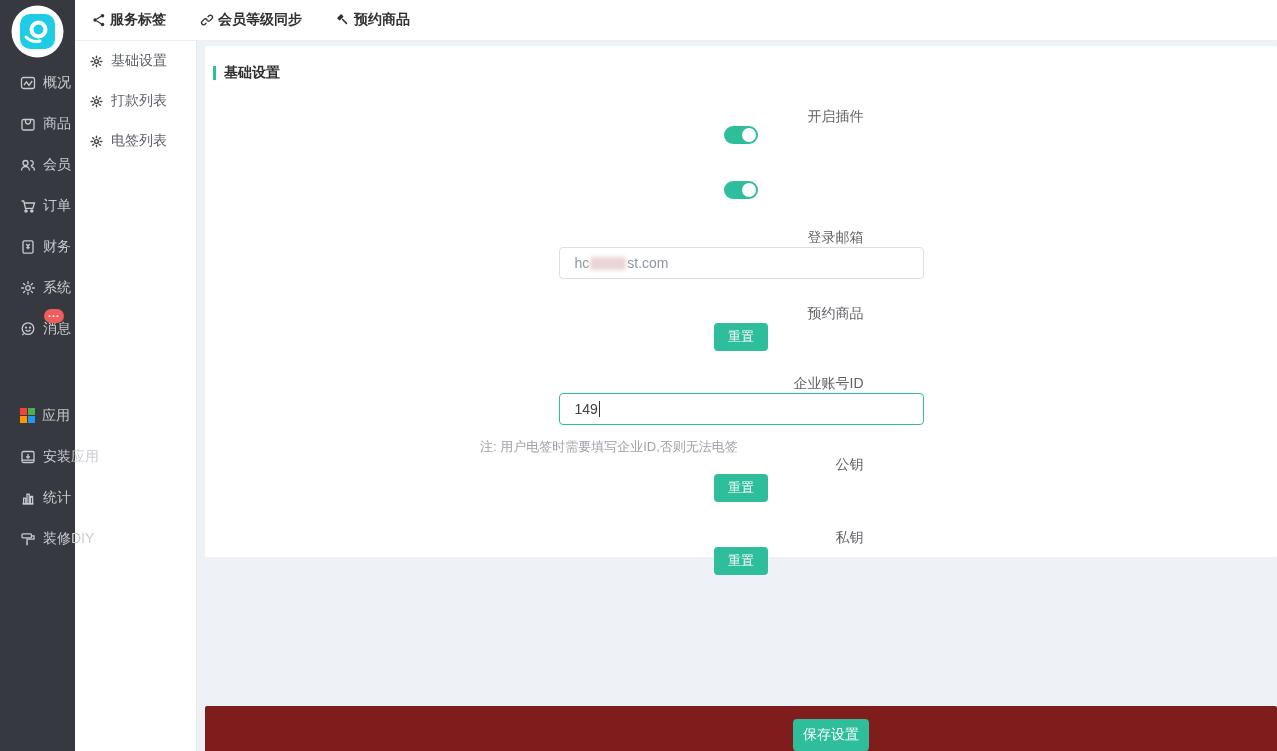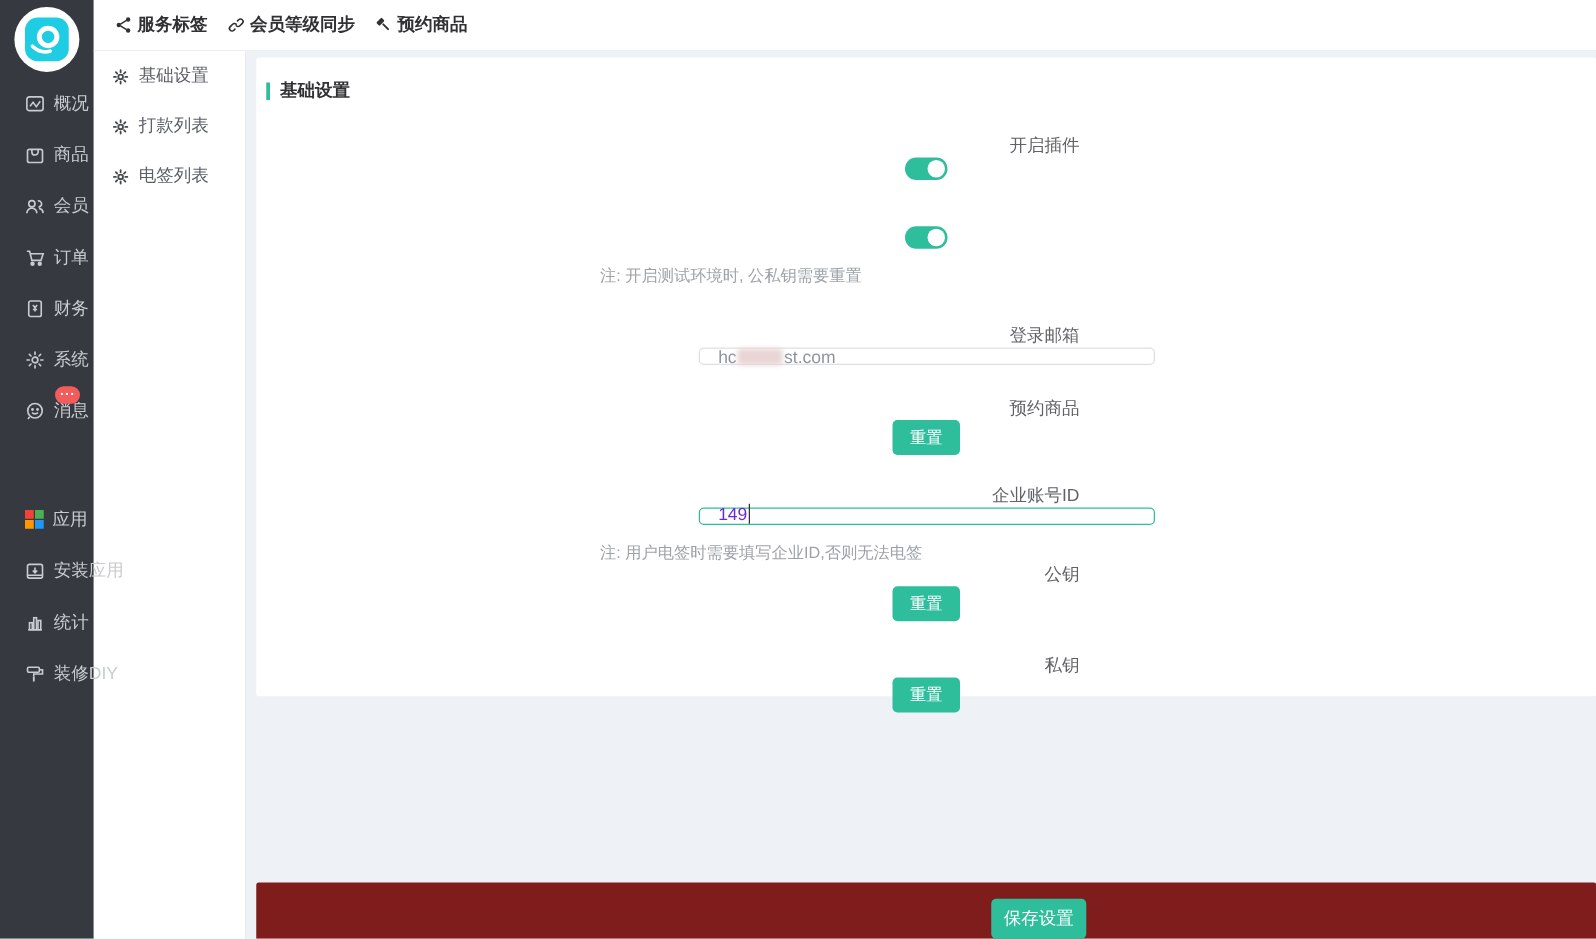--- a/index.html
+++ b/index.html
@@ -20,21 +20,21 @@
   .apps-grid { width:15px; height:15px; display:grid; grid-template-columns:7px 7px; grid-template-rows:7px 7px; gap:1px; }
   .apps-grid i { display:block; }
   .apps-grid i:nth-child(1){ background:#f44336; }
   .apps-grid i:nth-child(2){ background:#4caf50; }
   .apps-grid i:nth-child(3){ background:#ff9800; }
   .apps-grid i:nth-child(4){ background:#2196f3; }
 
   
   .right-col { flex:1; display:flex; flex-direction:column; min-width:0; }
   .topbar { height:41px; flex-shrink:0; background:#fff; border-bottom:1px solid #edf0f2;
-            display:flex; align-items:center; padding-left:17px; }
+            display:flex; align-items:center; padding-left:17px;gap:18px; }
   .top-tab { display:flex; align-items:center; gap:4px; margin-right:16px; font-size:14px;
              font-weight:600; color:#303133; cursor:pointer; white-space:nowrap; }
   .content { flex:1; display:flex; min-height:0; }
 
   
   .subsidebar { width:122px; flex-shrink:0; background:#fff; border-right:1px solid #e8eaed; }
   .sub-item { height:40px; display:flex; align-items:center; padding-left:15px; gap:8px;
               font-size:14px; color:#5a5e66; cursor:pointer; white-space:nowrap; }
   .sub-item svg { color:#45494e; }
 
@@ -44,23 +44,23 @@
   .card-title { display:flex; align-items:center; gap:8px; padding:18px 0 0 8px; }
   .title-marker { width:3px; height:14px; background:#2ebe9b; }
   .card-title-text { font-size:14px; font-weight:bold; color:#303133; }
 
   .row { display:flex; align-items:center;flex-direction:column; }
   .flabel { width:265px; padding-right:10px; text-align:right; font-size:14px; color:#606266; flex-shrink:0; }
   .control { display:flex; align-items:center; }
   .switch { width:34px; height:18px; border-radius:9px; background:#2ebe9b; position:relative; cursor:pointer; }
   .switch .knob { position:absolute; right:2px; top:2px; width:14px; height:14px; border-radius:50%; background:#fff; }
   .note { margin-left:275px; font-size:13px; color:#9da2a8; }
-  .text-input { width:365px; height:14px; border:1px solid #dcdfe6; border-radius:4px; background:#fff;
+  .text-input { width:365px; height:32px; border:1px solid #dcdfe6; border-radius:4px; background:#fff;
                 display:flex; align-items:center; padding:0 15px; font-size:14px; color:#8f959e; cursor:text; }
-  .text-input.focused { border-color:#2ebe9b; color:#6d28d9;align-items:flex-end; }
+  .text-input.focused { border-color:#2ebe9b; color:#404040; }
   .redact { display:inline-block; width:36px; height:13px; background:#e9d5d5; border-radius:2px;
             filter:blur(2px); margin:0 1px; }
   .caret { width:1px; height:16px; background:#333; margin-left:1px; }
   .btn-teal { height:28px; min-width:54px; padding:0 14px; background:#2ebe9b; color:#fff; border:none;
               border-radius:4px; font-size:13px; cursor:pointer; font-family:inherit; }
   .footer-card { background:#7f1d1d; height:45px; margin-top:auto; border-radius:2px 2px 0 0; }
   .save-btn { margin-left:588px; margin-top:13px; height:32px; width:76px; background:#2ebe9b; color:#fff;
               border:none; border-radius:4px; font-size:14px; cursor:pointer; font-family:inherit; }
 </style>
 </head>
@@ -243,21 +243,20 @@
           </div>
 
           <div class="row" style="margin-top:37px;">
             <div class="control">
               <div class="switch">
                   <div class="knob"></div>
                 </div>
             </div>
           </div>
 
-          <div class="note" style="margin-top:13px;">注: 开启测试环境时, 公私钥需要重置</div>
 
           <div class="row" style="margin-top:30px;">
             <div class="flabel">登录邮箱</div>
             <div class="control">
               <div class="text-input">
                 <span>hc</span>
                 <span class="redact"></span>
                 <span>st.com</span>
               </div>
             </div>

